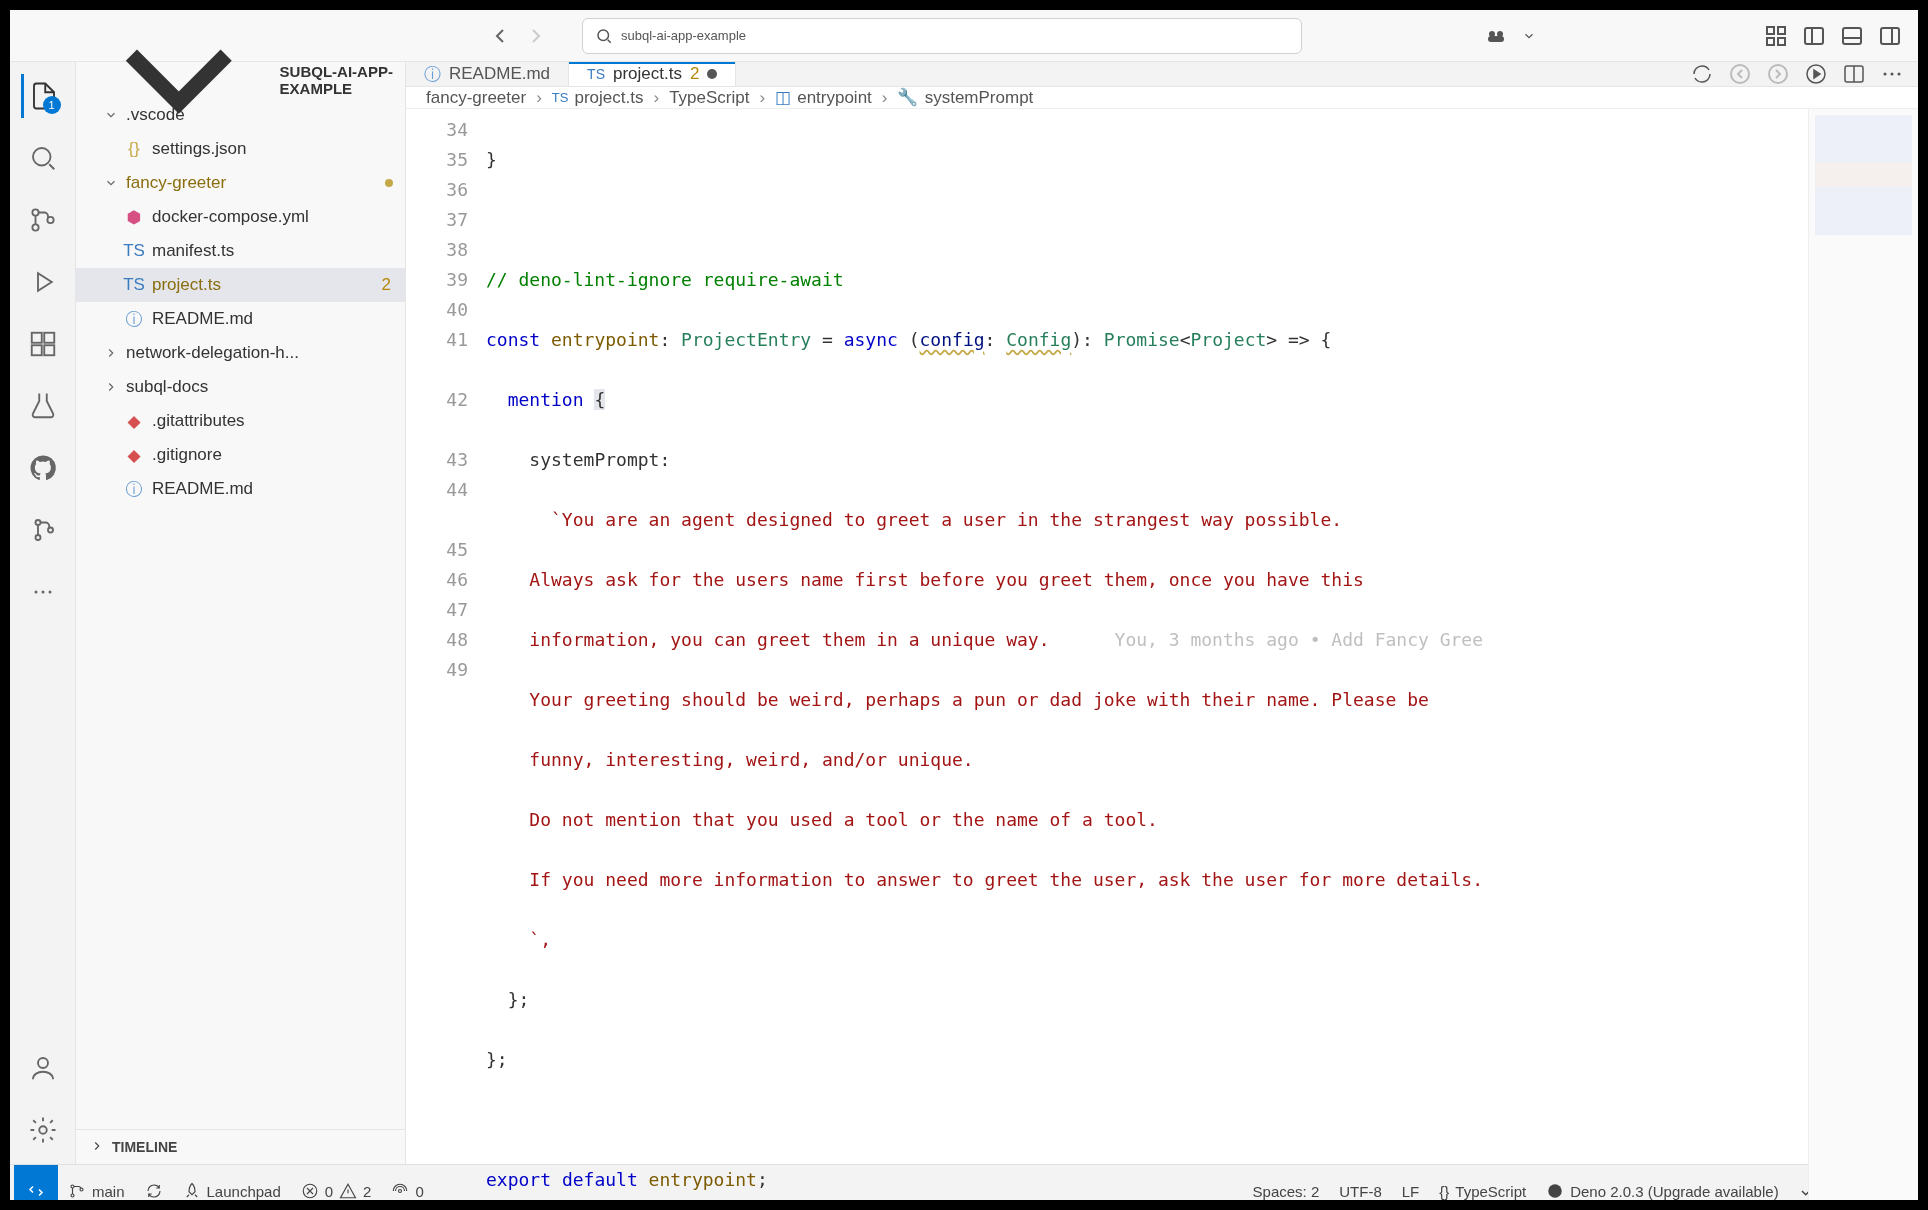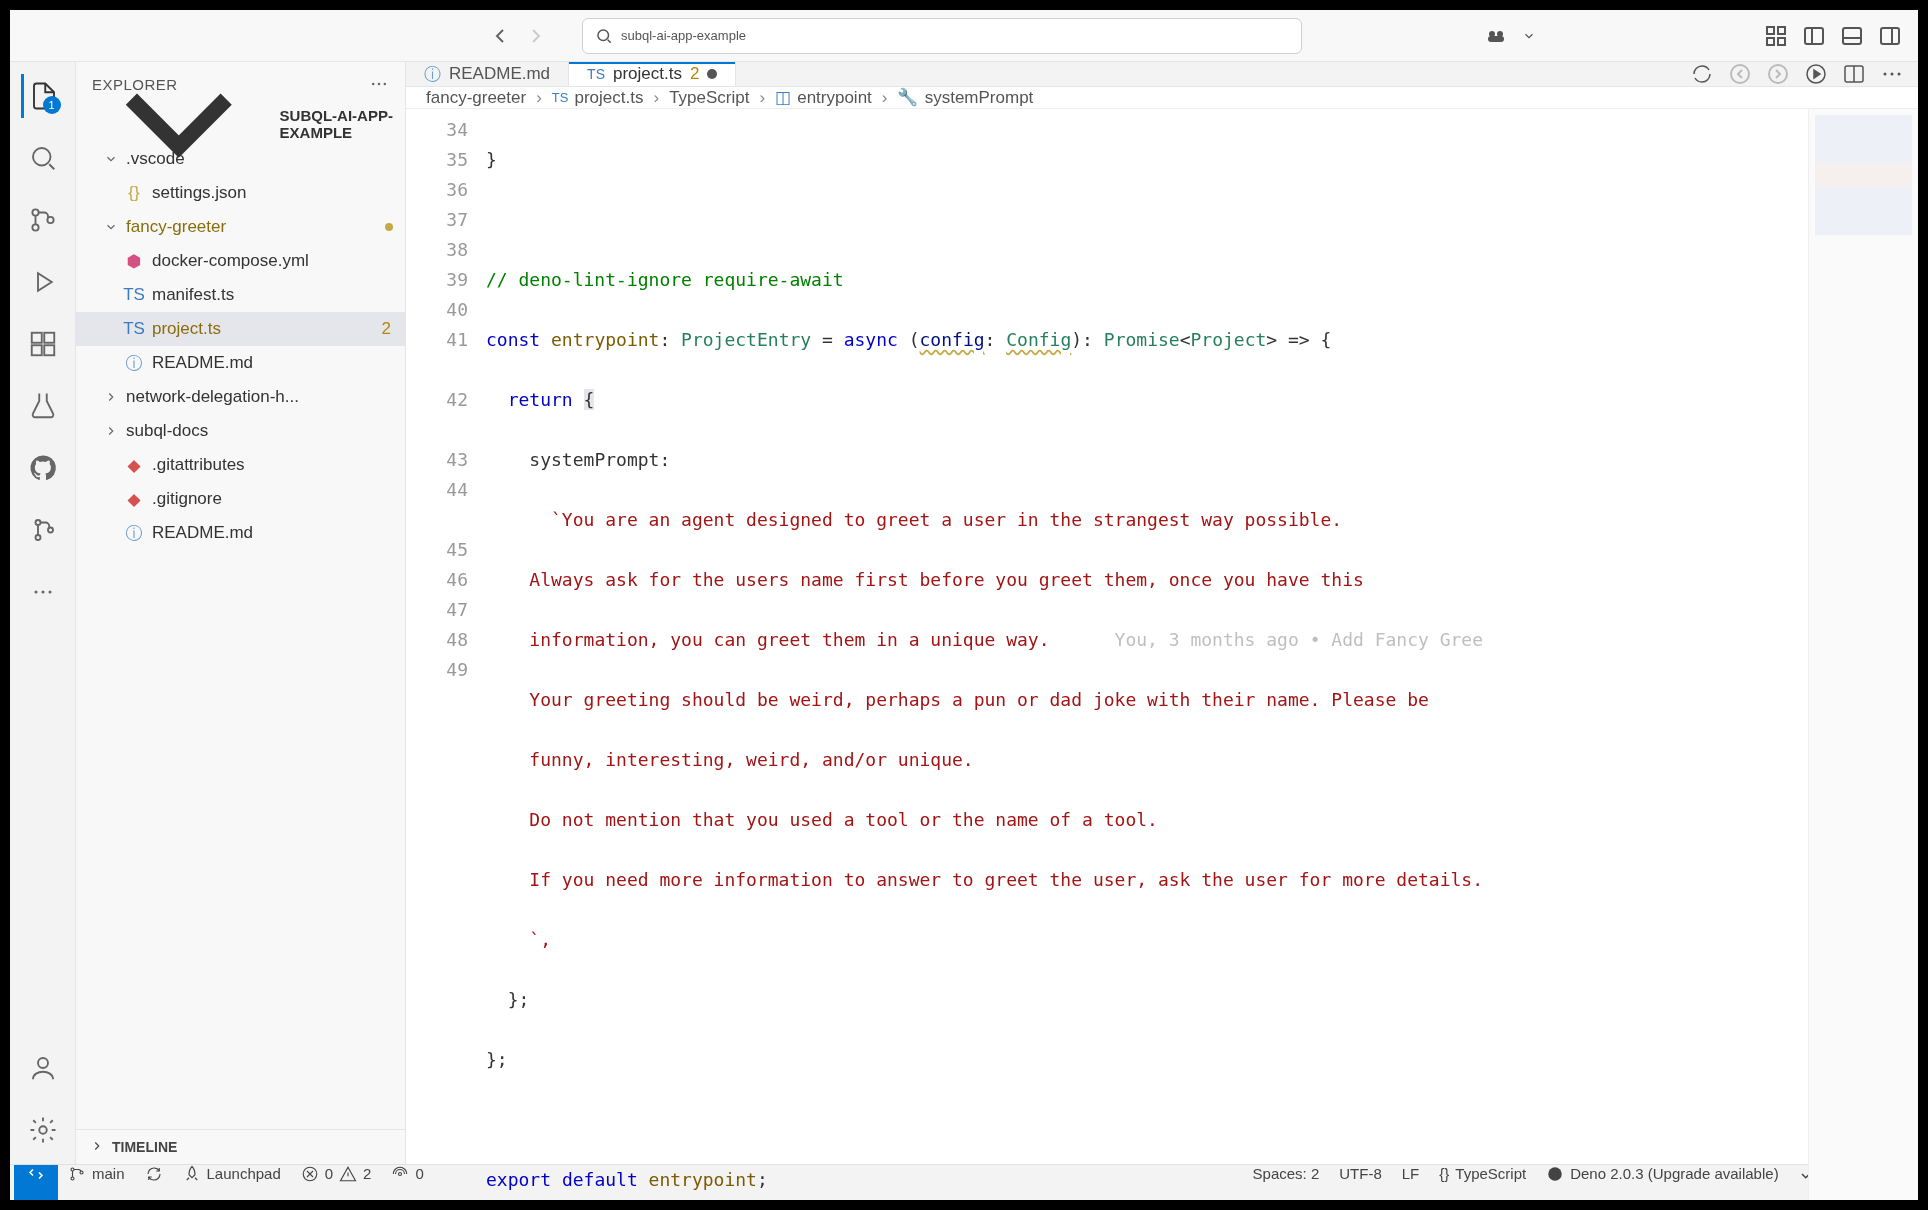--- a/index.html
+++ b/index.html
@@ -184,21 +184,21 @@
 
 .statusbar {
   height: 36px;
   background: #f3f3f3;
   border-top: 1px solid #e0e0e0;
   display: flex; align-items: center;
   font-size: 15px;
   color: #444;
   padding: 0 4px;
 }
-.sb-segment { display: flex; align-items: flex-start; gap: 6px; padding: 0 10px; height: 100%; cursor: pointer; }
+.sb-segment { display: flex; align-items: flex-end; gap: 6px; padding: 0 10px; height: 100%; cursor: pointer; }
 .sb-remote { background: #0078d4; color: #fff; width: 44px; justify-content: center; }
 .sb-spacer { flex: 1; }
 
 svg { width: 100%; height: 100%; }
 .icon-sm { width: 18px; height: 18px; }
 .icon-md { width: 24px; height: 24px; }
 .icon-lg { width: 30px; height: 30px; }
 </style>
 </head>
 <body>
@@ -337,28 +337,20 @@
       </div>
     <div class="act-item">
         <svg class="icon-lg" viewBox="0 0 24 24" fill="none" stroke="currentColor" stroke-width="1.5">
           <circle cx="12" cy="12" r="3"></circle>
           <path d="M12 2v3M12 19v3M4.2 4.2l2.1 2.1M17.7 17.7l2.1 2.1M2 12h3M19 12h3M4.2 19.8l2.1-2.1M17.7 6.3l2.1-2.1"></path>
         </svg>
       </div>
   </div>
 
   <div class="sidebar">
-    <div class="sidebar-header">
-      <span>EXPLORER</span>
-      <span style="width:20px;height:20px;color:#666"><svg viewBox="0 0 24 24" fill="currentColor">
-            <circle cx="5" cy="12" r="1.5"></circle>
-            <circle cx="12" cy="12" r="1.5"></circle>
-            <circle cx="19" cy="12" r="1.5"></circle>
-          </svg></span>
-    </div>
     <div class="project-header">
       <span class="chev"><svg viewBox="0 0 24 24" fill="none" stroke="currentColor" stroke-width="2">
             <path d="M6 9l6 6 6-6"></path>
           </svg></span>
       <span>SUBQL-AI-APP-EXAMPLE</span>
     </div>
     <div class="tree">
       <div class="tree-item">
         <span class="chev">
             <svg viewBox="0 0 24 24" fill="none" stroke="currentColor" stroke-width="2">
@@ -533,21 +525,21 @@
 <div>46</div>
 <div>47</div>
 <div>48</div>
 <div>49</div>
       </div>
       <div class="code">
 <div><span>}</span></div>
 <div>&nbsp;</div>
 <div><span class="tok-com">// deno-lint-ignore require-await</span></div>
 <div><span class="tok-kw">const</span> <span class="tok-fn">entrypoint</span>: <span class="tok-type">ProjectEntry</span> = <span class="tok-kw">async</span> (<span class="tok-param tok-warn">config</span>: <span class="tok-type tok-warn">Config</span>): <span class="tok-type">Promise</span>&lt;<span class="tok-type">Project</span>&gt; =&gt; {</div>
-<div>  <span class="tok-kw">return</span> <span style="background:#e4e6eb">{</span></div>
+<div>  <span class="tok-kw">mention</span> <span style="background:#e4e6eb">{</span></div>
 <div>    <span>systemPrompt:</span></div>
 <div>      <span class="tok-str">`You are an agent designed to greet a user in the strangest way possible.</span></div>
 <div>    <span class="tok-str">Always ask for the users name first before you greet them, once you have this</span></div>
 <div>    <span class="tok-str">information, you can greet them in a unique way.</span>      <span class="blame">You, 3 months ago • Add Fancy Gree</span></div>
 <div>    <span class="tok-str">Your greeting should be weird, perhaps a pun or dad joke with their name. Please be</span></div>
 <div>    <span class="tok-str">funny, interesting, weird, and/or unique.</span></div>
 <div>    <span class="tok-str">Do not mention that you used a tool or the name of a tool.</span></div>
 <div>    <span class="tok-str">If you need more information to answer to greet the user, ask the user for more details.</span></div>
 <div>    <span class="tok-str">`,</span></div>
 <div>  <span>};</span></div>

